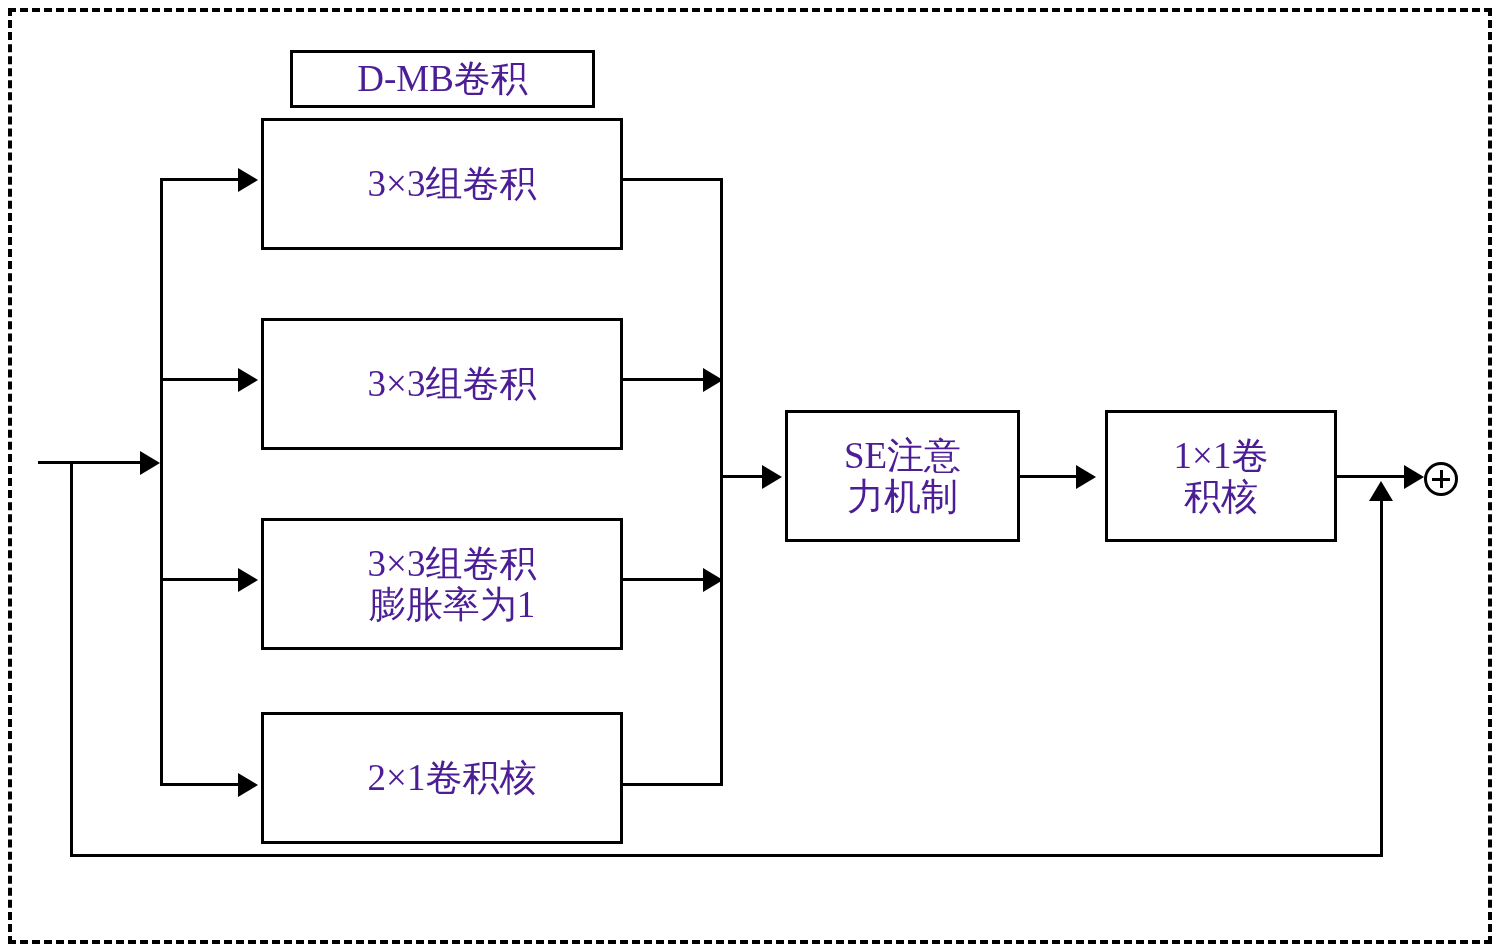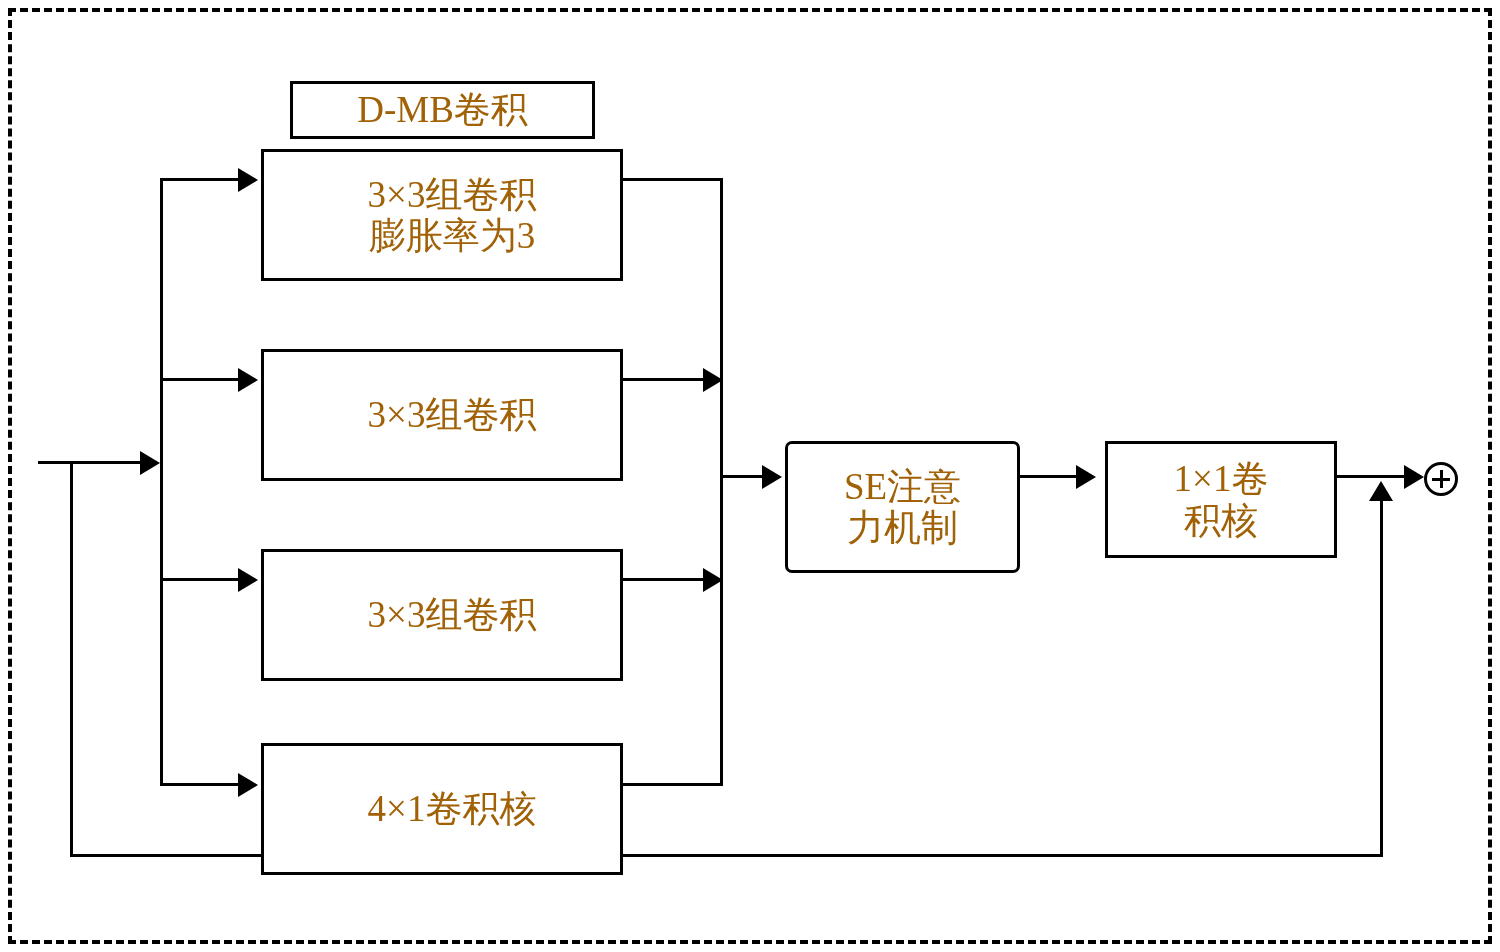--- a/index.html
+++ b/index.html
@@ -31,24 +31,23 @@
   .box {
     position: absolute;
     box-sizing: border-box;
     border: 3px solid #000000;
     background: #ffffff;
     display: flex;
     flex-direction: column;
     align-items: center;
     justify-content: center;
     text-align: center;
-    color: #a16207;
+    color: #4c1d95;
     line-height: 1.12;
     z-index: 5;
-    margin-top: 31px;
   }
   .box .line {
     display: block;
     white-space: nowrap;
   }
   
   .label-box {
     font-size: 37px;
   }
   .branch-box {
@@ -148,59 +147,59 @@
 
   <div class="hline" style="left:160px; top:783px; width:90px;"></div>
   <div class="arrow-r" style="left:238px; top:773px;"></div>
 
   <div class="box label-box" style="left:290px; top:50px; width:305px; height:58px;">
     <span class="line">D-MB卷积</span>
   </div>
 
   <div class="box branch-box" style="left:261px; top:118px; width:362px; height:132px;">
     <span class="line">3×3组卷积</span>
-    <span class="line">膨胀率为3</span>
   </div>
 
   <div class="box branch-box" style="left:261px; top:318px; width:362px; height:132px;">
     <span class="line">3×3组卷积</span>
   </div>
 
   <div class="box branch-box" style="left:261px; top:518px; width:362px; height:132px;">
     <span class="line">3×3组卷积</span>
+    <span class="line">膨胀率为1</span>
   </div>
 
   <div class="box branch-box" style="left:261px; top:712px; width:362px; height:132px;">
-    <span class="line">4×1卷积核</span>
+    <span class="line">2×1卷积核</span>
   </div>
 
   <div class="hline" style="left:623px; top:178px; width:100px;"></div>
 
   <div class="hline" style="left:623px; top:378px; width:85px;"></div>
   <div class="arrow-r" style="left:703px; top:368px;"></div>
 
   <div class="hline" style="left:623px; top:578px; width:85px;"></div>
   <div class="arrow-r" style="left:703px; top:568px;"></div>
 
   <div class="hline" style="left:623px; top:783px; width:100px;"></div>
 
   <div class="vline" style="left:720px; top:178px; height:608px;"></div>
 
   <div class="hline" style="left:720px; top:475px; width:50px;"></div>
   <div class="arrow-r" style="left:762px; top:465px;"></div>
 
-  <div class="box se-box" style="left:785px; top:410px; width:235px; height:132px;border-radius:7px;">
+  <div class="box se-box" style="left:785px; top:410px; width:235px; height:132px;">
     <span class="line">SE注意</span>
     <span class="line">力机制</span>
   </div>
 
   <div class="hline" style="left:1020px; top:475px; width:62px;"></div>
   <div class="arrow-r" style="left:1076px; top:465px;"></div>
 
-  <div class="box conv-box" style="left:1105px; top:410px; width:232px; height:117px;">
+  <div class="box conv-box" style="left:1105px; top:410px; width:232px; height:132px;">
     <span class="line">1×1卷</span>
     <span class="line">积核</span>
   </div>
 
   <div class="hline" style="left:1337px; top:475px; width:78px;"></div>
   <div class="arrow-r" style="left:1404px; top:465px;"></div>
 
   <div class="adder" style="left:1424px; top:462px;"></div>
 
   <div class="vline" style="left:70px; top:461px; height:396px;"></div>

